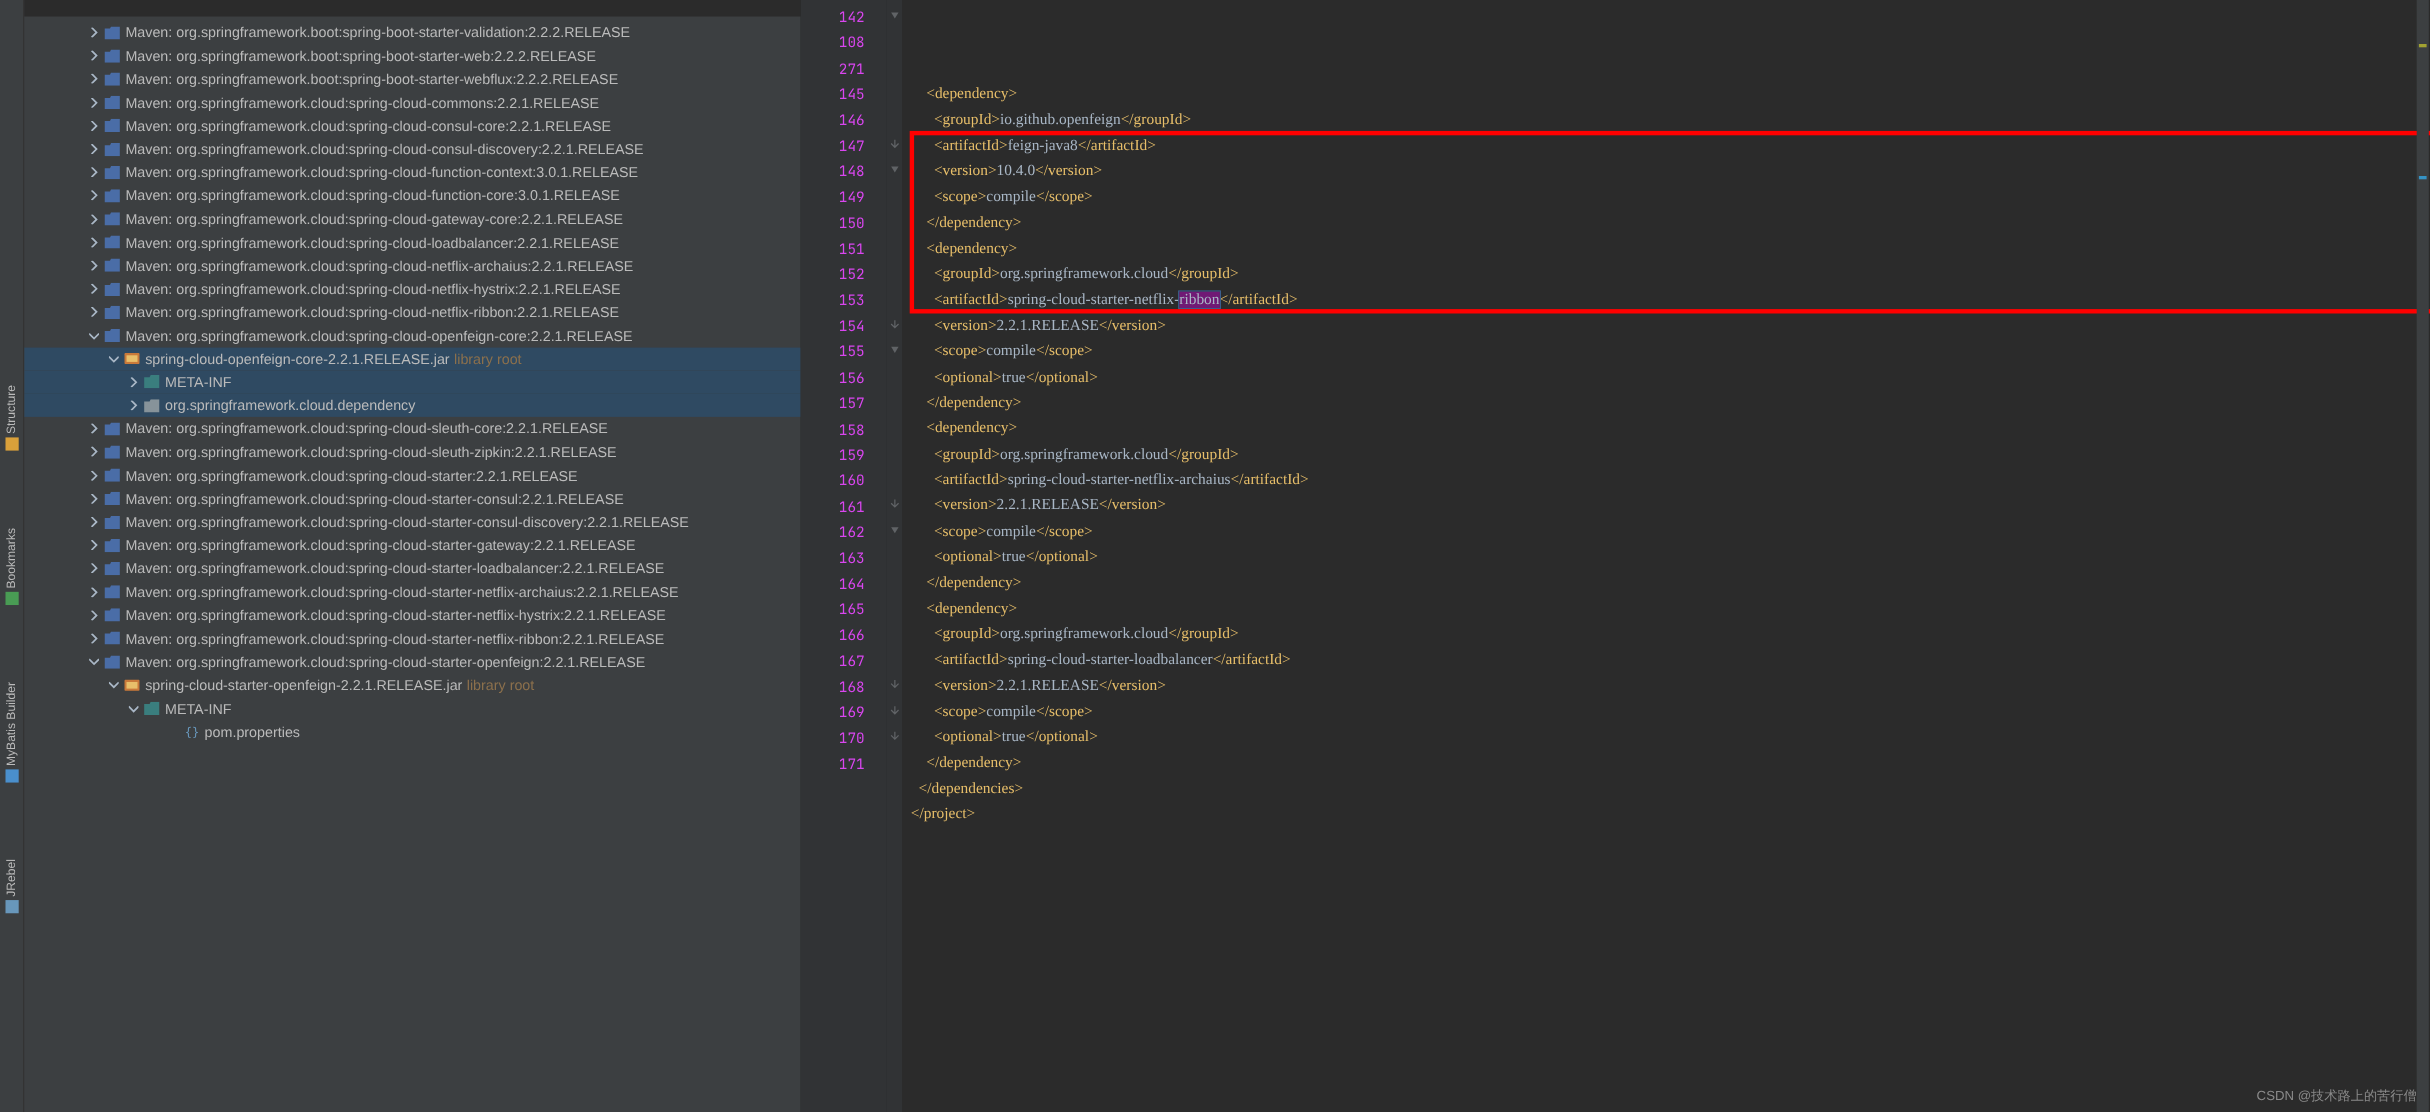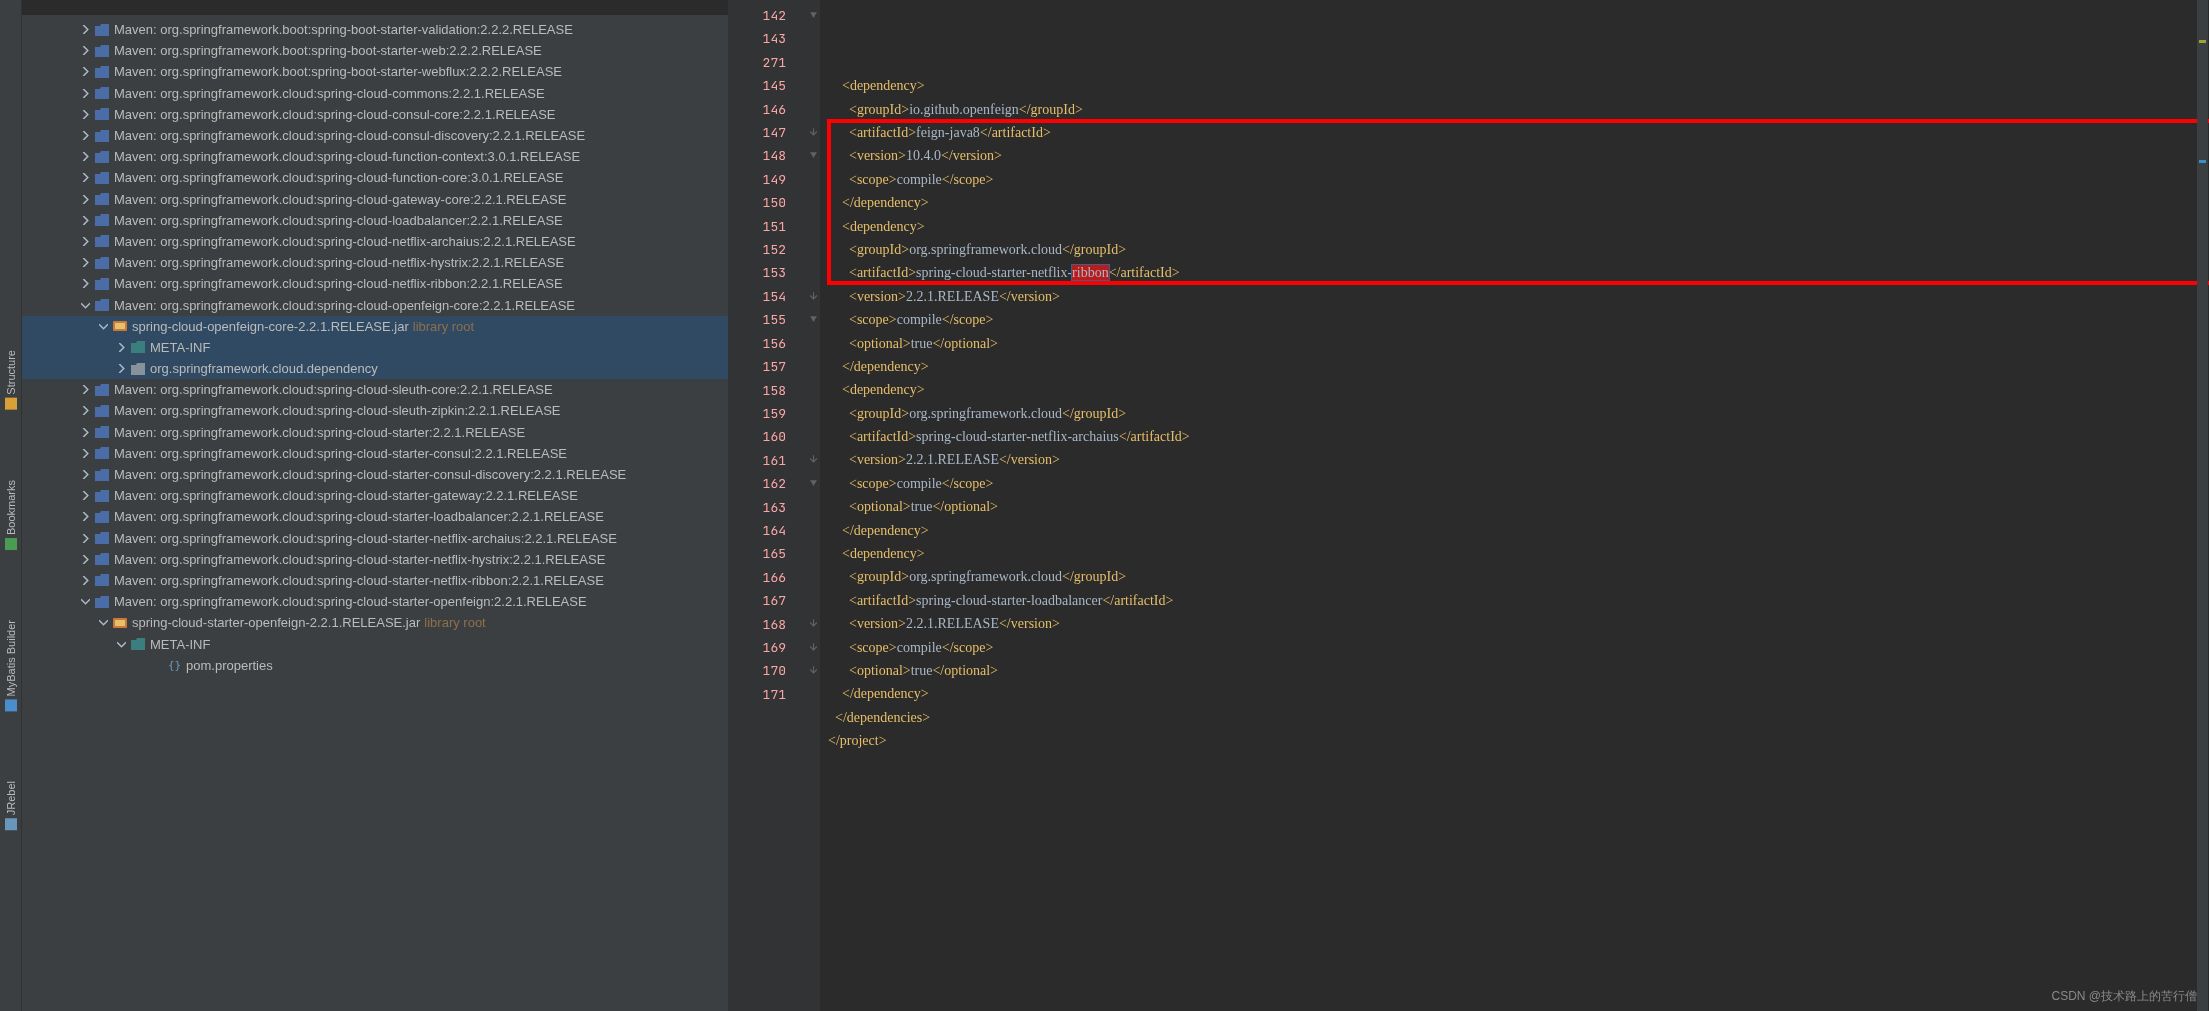--- a/index.html
+++ b/index.html
@@ -63,21 +63,21 @@
 
 .editor-pane {
   flex: 1;
   background: #2b2b2b;
   display:flex;
   position: relative;
 }
 .gutter {
   width: 78px;
   background: #313335;
-  color: #fca5a5;
+  color: #d946ef;
   font-family: 'JetBrains Mono','Consolas',monospace;
   font-size: 13px;
   text-align: right;
   padding-right: 20px;
   padding-top: 4px;
   line-height: 23.4px;
 }
 .fold-gutter {
   width: 14px;
   background: #313335;
@@ -95,21 +95,21 @@
   font-size: 14px;
   color: #a9b7c6;
   padding: 4px 0 0 8px;
   line-height: 23.4px;
   white-space: pre;
   position: relative;
 }
 .line { display:block; height:23.4px; }
 .tag { color: #e8bf6a; }
 .hl-word {
-  background:#b91c1c;
+  background:#701a75;
   outline:1px solid #3b5e8c;
 }
 .red-box {
   position:absolute;
   border: 4px solid #ff0000;
   pointer-events:none;
 }
 .watermark {
   position: absolute;
   right: 12px;
@@ -552,21 +552,21 @@
             <text x="1" y="10" font-size="11" fill="#6897bb" font-family="monospace">{}</text>
           </svg>
         </span>
         <span class="dep-label">pom.properties</span>
       </div>
     </div>
 
   <div class="editor-pane">
     <div class="gutter" id="gutter">
         <div>142</div>
-        <div>143</div>
+        <div>108</div>
         <div>271</div>
         <div>145</div>
         <div>146</div>
         <div>147</div>
         <div>148</div>
         <div>149</div>
         <div>150</div>
         <div>151</div>
         <div>152</div>
         <div>153</div>

